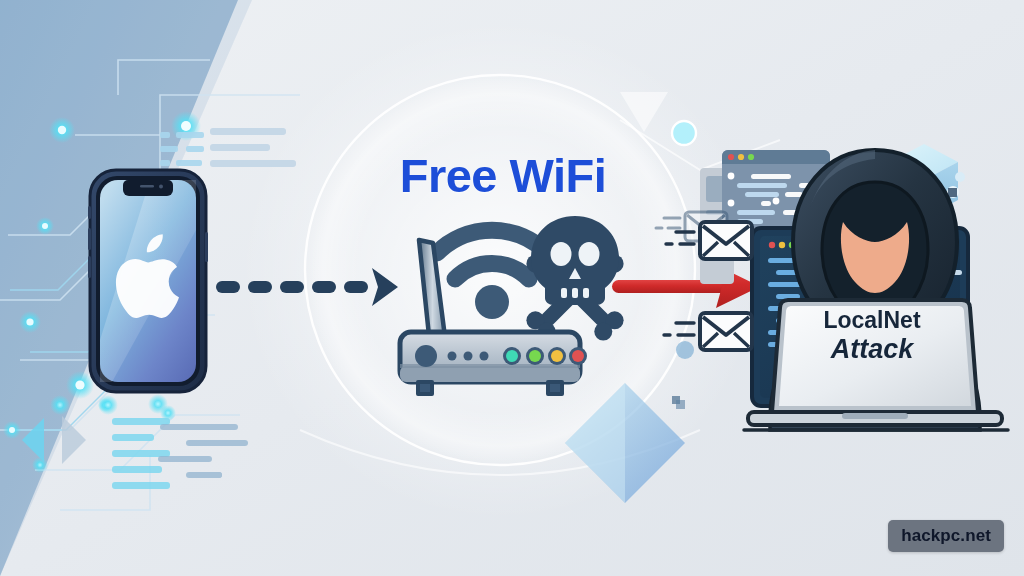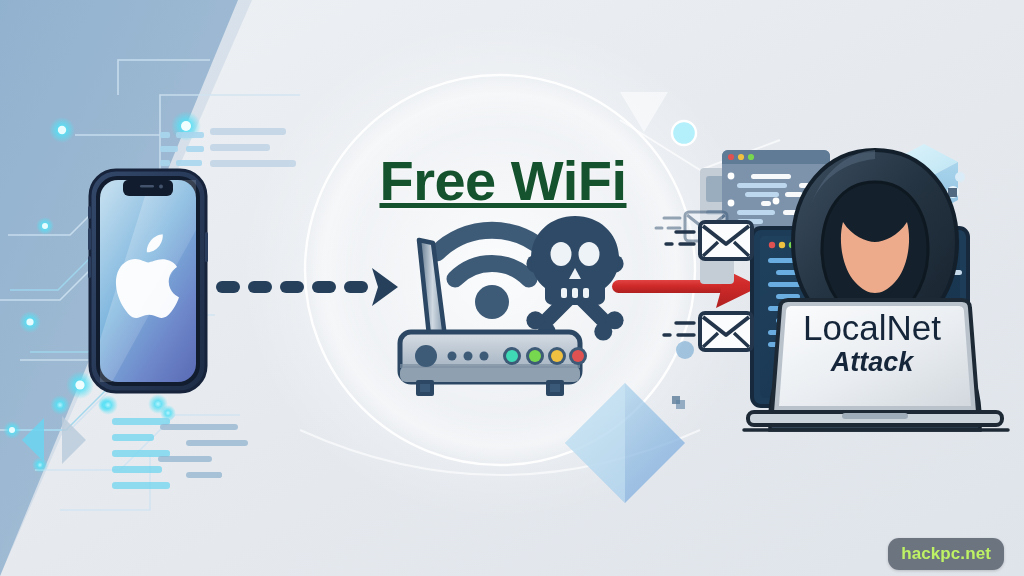--- a/index.html
+++ b/index.html
@@ -5,25 +5,25 @@
 <style>
   html,body{margin:0;padding:0;background:#1b1b1b;}
   body{font-family:"Liberation Sans", sans-serif;}
   #stage{
     position:relative;width:1024px;height:576px;overflow:hidden;
     background:#e9edf1;
   }
   #stage svg.layer{position:absolute;left:0;top:0;width:1024px;height:576px;}
   
   #watermark{
-    position:absolute;right:20px;bottom:6px;
-    background:#6c7480;color:#bef264;
+    position:absolute;right:20px;bottom:24px;
+    background:#6c7480;color:#0f172a;
     font-family:"Liberation Sans", sans-serif;
     font-size:17px;font-weight:bold;
-    padding:6px 13px;border-radius:11px;
+    padding:6px 13px;border-radius:5px;
     letter-spacing:.1px;
     box-shadow:0 1px 3px rgba(0,0,0,.18);
   }
   .ttl{font-family:"Liberation Sans", sans-serif;}
 </style>
 </head>
 <body>
 
 <div id="stage">
 
@@ -317,21 +317,21 @@
           <circle cx="535" cy="356" r="6" fill="#77d84f"></circle>
         <circle cx="557" cy="356" r="9" fill="#3d5a77"></circle>
           <circle cx="557" cy="356" r="6" fill="#f0c040"></circle>
         <circle cx="578" cy="356" r="9" fill="#3d5a77"></circle>
           <circle cx="578" cy="356" r="6" fill="#e05252"></circle>
       </g>
     </g>
   </svg>
 
   <div style="position:absolute;left:0;top:148px;width:1024px;text-align:center;pointer-events:none;">
-    <span class="ttl" style="display:inline-block;margin-left:-18px;font-size:56px;font-weight:bold;color:#14532d;letter-spacing:-0.5px;text-shadow:0 1px 2px rgba(255,255,255,.7);text-decoration:underline;">Free WiFi</span>
+    <span class="ttl" style="display:inline-block;margin-left:-18px;font-size:47px;font-weight:bold;color:#1d4ed8;letter-spacing:-0.5px;text-shadow:0 1px 2px rgba(255,255,255,.7);">Free WiFi</span>
   </div>
 
   <svg class="layer" viewBox="0 0 1024 576">
     <defs>
       <linearGradient id="gRed" x1="0" y1="0" x2="0" y2="1">
         <stop offset="0" stop-color="#e14343"></stop>
         <stop offset="0.45" stop-color="#d02a2a"></stop>
         <stop offset="1" stop-color="#b02020"></stop>
       </linearGradient>
     </defs>
@@ -478,21 +478,21 @@
       <path d="M788,300 L962,300 C967,300 970,303 970,308 L978,412 L772,412 L780,308 C780,303 783,300 788,300 Z" fill="#b9c2cb" stroke="#1d2a36" stroke-width="4"></path>
       <path d="M792,306 L958,306 C962,306 964,308 964,312 L971,406 L779,406 L786,312 C786,308 788,306 792,306 Z" fill="url(#gLaptop)"></path>
 
       <rect x="748" y="412" width="254" height="13" rx="6" fill="#cdd5dc" stroke="#1d2a36" stroke-width="4"></rect>
       <rect x="842" y="413" width="66" height="6" rx="3" fill="#9fadba"></rect>
       <line x1="744" y1="430" x2="1008" y2="430" stroke="#1d2a36" stroke-width="3.5" stroke-linecap="round"></line>
     </g>
   </svg>
 
   <div style="position:absolute;left:772px;top:308px;width:200px;text-align:center;line-height:1.12;pointer-events:none;">
-    <div class="ttl" style="font-size:35px;font-weight:normal;color:#16263a;">LocalNet</div>
+    <div class="ttl" style="font-size:23px;font-weight:bold;color:#16263a;">LocalNet</div>
     <div class="ttl" style="font-size:27px;font-weight:bold;color:#16263a;font-style:italic;">Attack</div>
   </div>
 
   <div id="watermark">
     <span>hackpc.net</span>
   </div>
 
 </div>
 
 </body></html>

